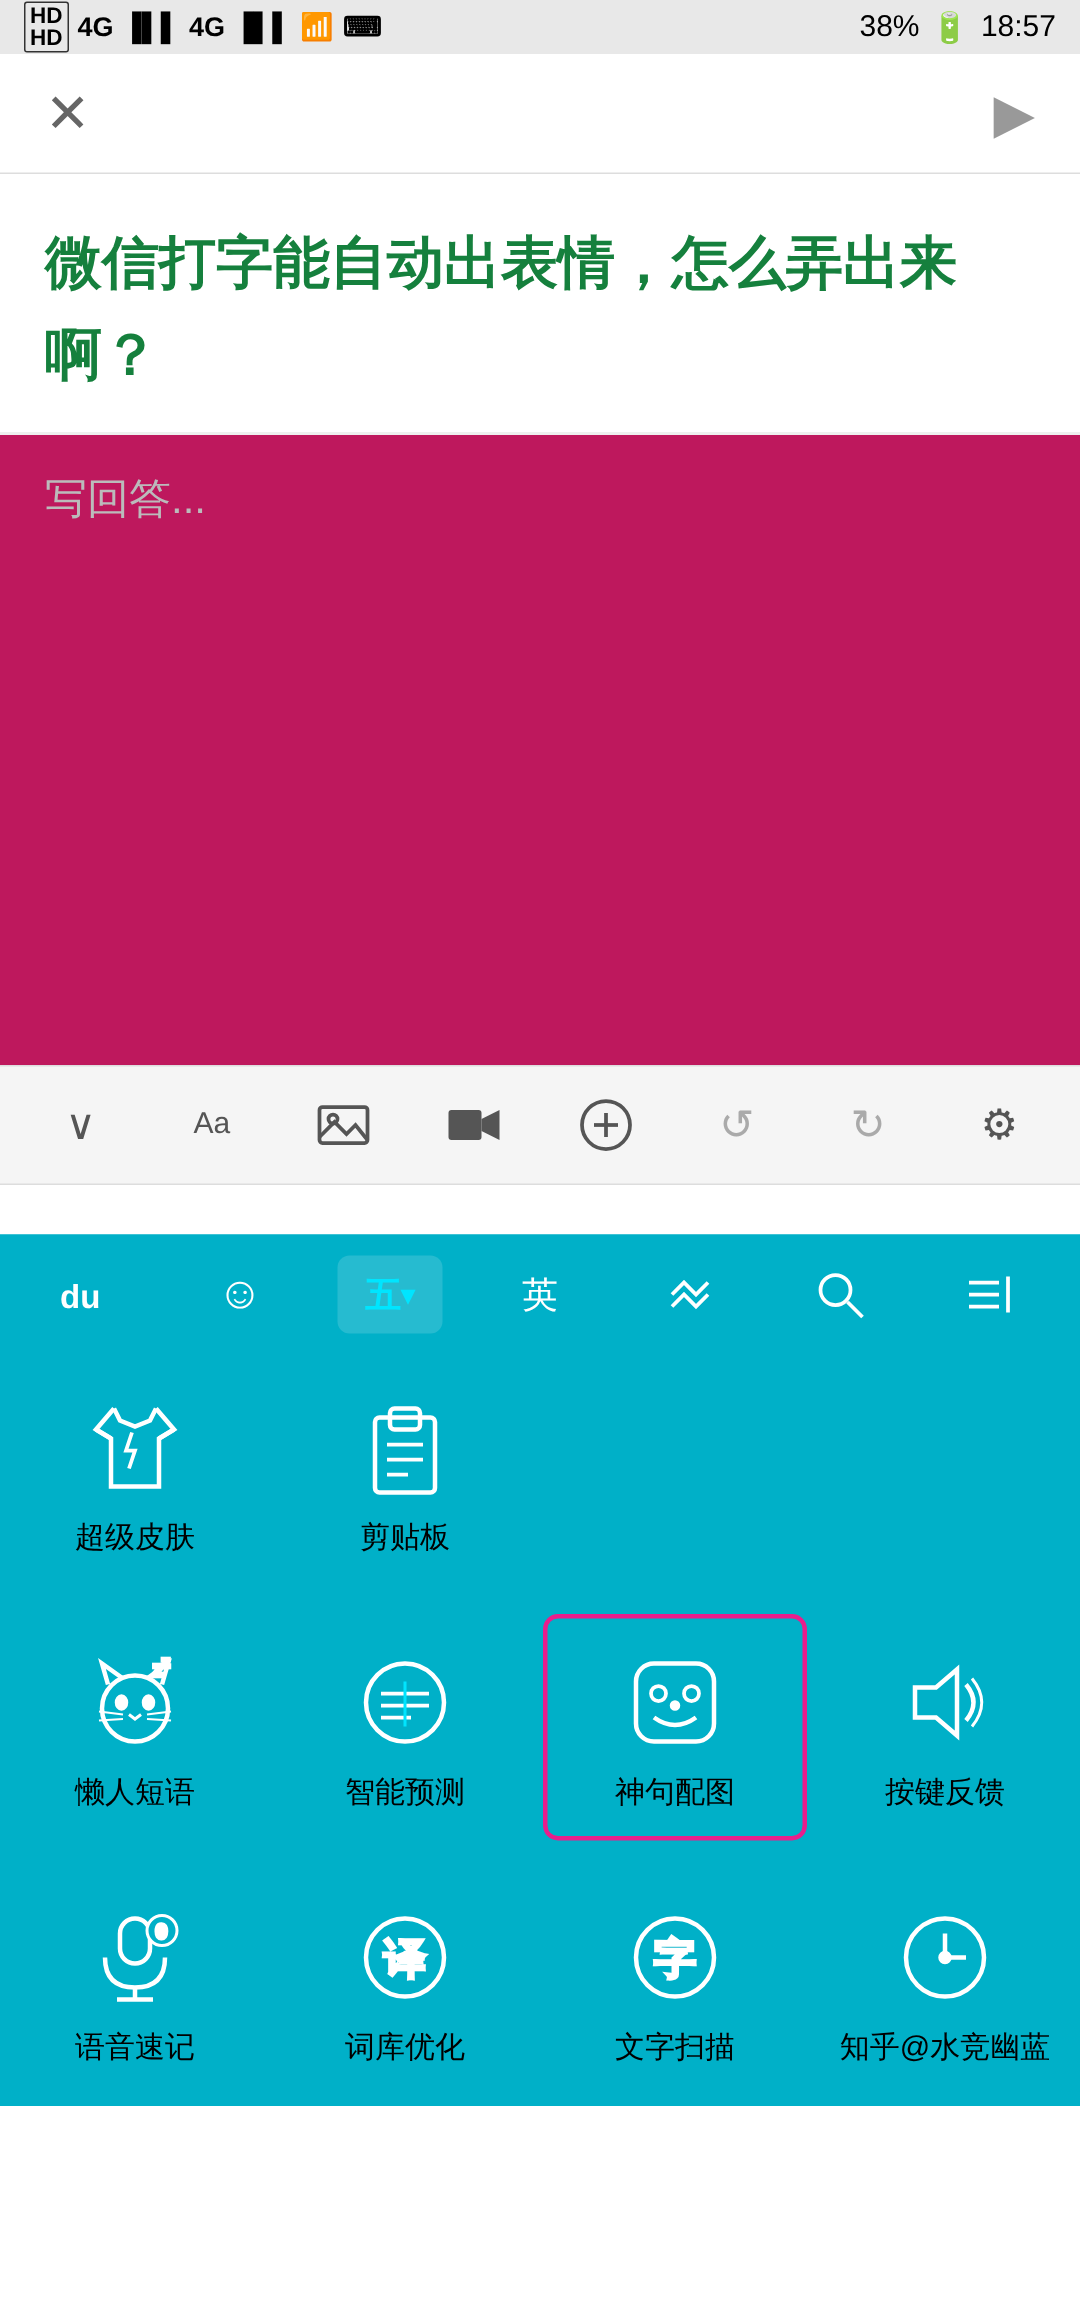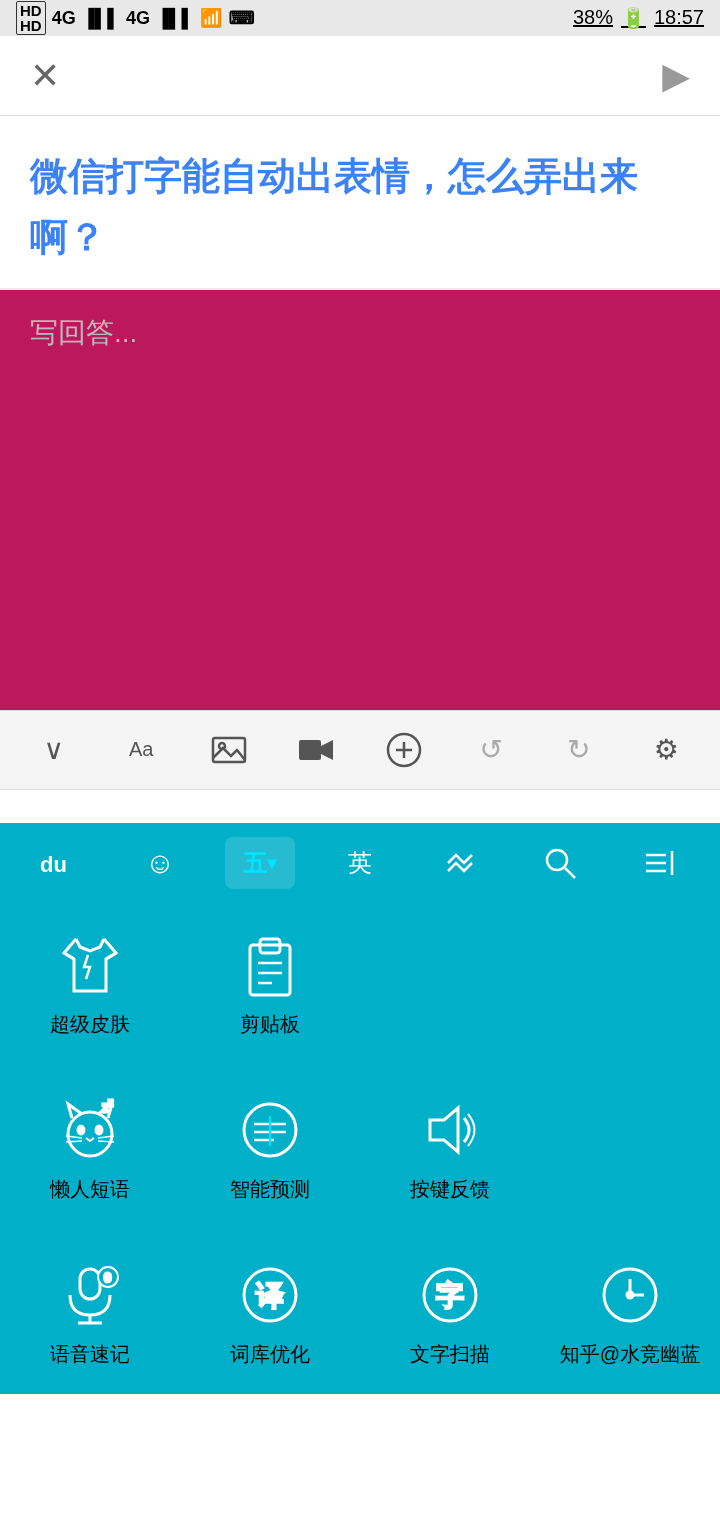--- a/index.html
+++ b/index.html
@@ -23,23 +23,23 @@
     }
     .status-left {
       display: flex;
       align-items: center;
       gap: 6px;
       font-size: 18px;
       font-weight: bold;
     }
     .status-right {
       display: flex;
+      align-items: center;
       gap: 8px;
       font-size: 20px;
-      text-decoration: underline;
     }
 
     
     .top-bar {
       background: #fff;
       height: 80px;
       display: flex;
       align-items: center;
       justify-content: space-between;
       padding: 0 30px;
@@ -49,21 +49,21 @@
     
     .question-area {
       background: #fff;
       padding: 30px 30px 20px 30px;
       border-bottom: 2px solid #eee;
     }
     .question-text {
       font-size: 38px;
       line-height: 1.6;
       font-family: Liberation Sans, sans-serif;
-      color: #3b82f6;
+      color: #15803d;
       font-weight: bold;
     }
 
     
     .answer-area {
       background: #be185d;
       padding: 20px 30px;
       min-height: 420px;
     }
     .answer-placeholder {
@@ -337,20 +337,36 @@
           <line x1="18" y1="28" x2="50" y2="28" stroke="#fff" stroke-width="2.5"></line>
           <line x1="18" y1="36" x2="50" y2="36" stroke="#fff" stroke-width="2.5"></line>
           <line x1="18" y1="44" x2="38" y2="44" stroke="#fff" stroke-width="2.5"></line>
 
           <line x1="34" y1="20" x2="34" y2="50" stroke="#00e5ff" stroke-width="2"></line>
         </svg>
       </div>
       <span class="feature-label">智能预测</span>
     </div>
 
+    <div class="feature-item highlighted" style="border:3px solid #e91e8c; border-radius:10px;">
+      <div class="feature-icon">
+        <svg viewBox="0 0 68 68">
+
+          <rect x="8" y="8" width="52" height="52" rx="12" stroke="#fff" stroke-width="3" fill="none"></rect>
+
+          <circle cx="23" cy="28" r="5" stroke="#fff" stroke-width="2.5" fill="none"></circle>
+          <circle cx="45" cy="28" r="5" stroke="#fff" stroke-width="2.5" fill="none"></circle>
+
+          <path d="M20,44 Q34,54 48,44" stroke="#fff" stroke-width="3" fill="none"></path>
+
+          <circle cx="34" cy="36" r="2" fill="#fff"></circle>
+        </svg>
+      </div>
+      <span class="feature-label">神句配图</span>
+    </div>
 
     <div class="feature-item">
       <div class="feature-icon">
         <svg viewBox="0 0 68 68">
 
           <polygon points="14,24 28,24 42,12 42,56 28,44 14,44" stroke="#fff" stroke-width="3" fill="none"></polygon>
 
           <path d="M48,22 Q58,34 48,46" stroke="#fff" stroke-width="3" fill="none"></path>
           <path d="M52,18 Q65,34 52,50" stroke="#fff" stroke-width="2" fill="none"></path>
         </svg>

